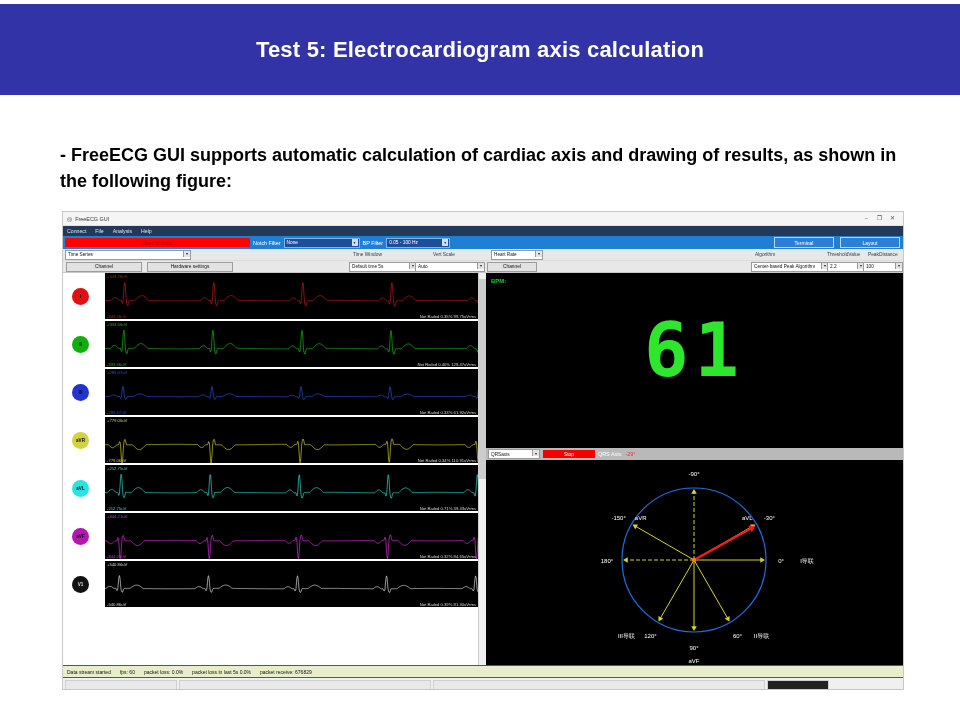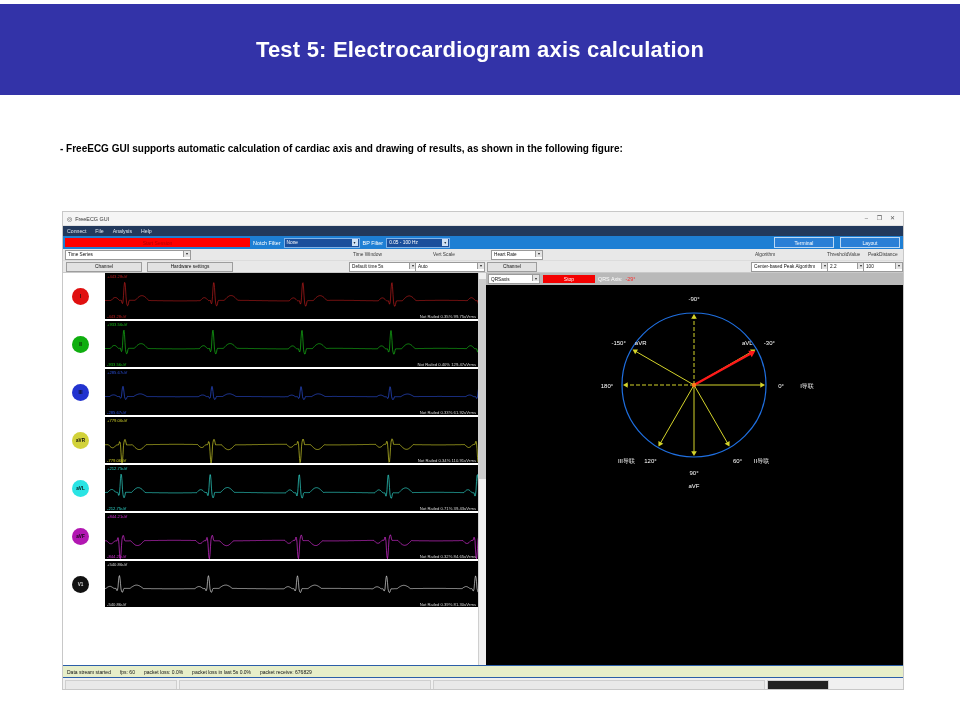--- a/index.html
+++ b/index.html
@@ -11,21 +11,21 @@
   .slide-header{
     position:absolute;left:0;top:4px;width:960px;height:91px;
     background:#3333a8;display:flex;align-items:center;justify-content:center;
   }
   .slide-title{
     color:#ffffff;font-size:22px;font-weight:bold;letter-spacing:0.2px;
     text-align:center;
   }
   .slide-body{
     position:absolute;left:60px;top:142px;width:845px;
-    font-size:10px;font-weight:bold;color:#000;line-height:1.45;
+    font-size:18px;font-weight:bold;color:#000;line-height:1.45;
   }
 
   
   .app-window{
     position:absolute;left:62px;top:211px;width:840px;height:477px;
     background:#f0f0f0;border:1px solid #c8c8c8;
     font-size:5.2px;color:#000;overflow:hidden;
   }
   .titlebar{
     height:13px;background:#f5f5f5;display:flex;align-items:center;
@@ -314,20 +314,24 @@
             <div class="amp-bot" style="color: rgb(216, 216, 216);">-540.86uV</div>
             <div class="rail-note">Not Railed 0.39% 81.30uVrms</div>
           </div>
         </div>
       <div class="scrollbar">
         <div class="scroll-thumb"></div>
       </div>
     </div>
 
     <div class="right-pane">
+      <div class="bpm-zone">
+        <div class="bpm-label">BPM:</div>
+        <div class="bpm-value">61</div>
+      </div>
 
       <div class="qrs-bar">
         <div class="combo-light" style="width:48px;">
           <span>QRSaxis</span>
           <span class="arrow">▾</span>
         </div>
         <div class="stop-btn">Stop</div>
         <span class="qrs-text">QRS Axis:</span>
         <span class="qrs-val">-29°</span>
       </div>

